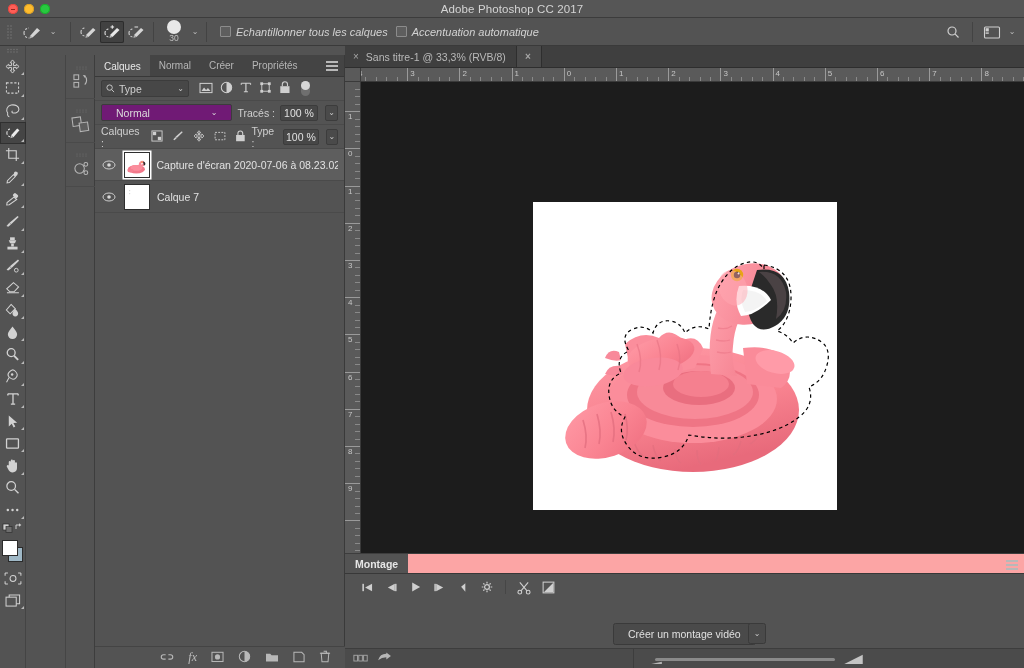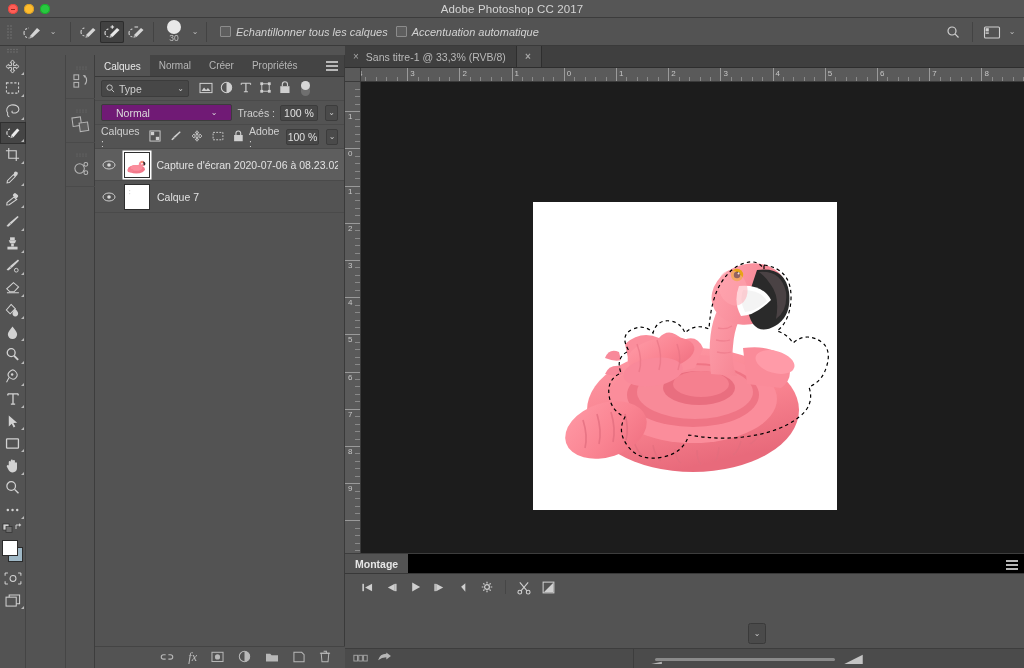--- a/index.html
+++ b/index.html
@@ -163,21 +163,21 @@
 
   .statusbar{ position:absolute; bottom:22px; left:0; width:679px; height:14px; background:#535353;
      display:flex; align-items:center; font-size:9.5px; color:#d6d6d6; border-top:1px solid #454545;}
   .zoomfield{ width:48px; padding-left:6px;}
   .docinfo{ margin-left:16px;}
   .statarrow{ margin-left:12px; font-size:9px; color:#bdbdbd;}
 
   
   .montage{ position:absolute; left:345px; bottom:0; width:679px; height:115px; background:#535353;
     border-top:1px solid #3d3d3d;}
-  .mtabs{ height:20px; background:#000000; display:flex; align-items:stretch; position:relative; border-bottom:1px solid #383838;}
+  .mtabs{ height:20px; background:#fca5a5; display:flex; align-items:stretch; position:relative; border-bottom:1px solid #383838;}
   .mtab{ padding:0 10px; display:flex; align-items:center; font-size:10.5px; color:#e6e6e6; background:#535353; font-weight:bold;}
   .mmenu{ position:absolute; right:6px; top:6px; width:12px;}
   .mmenu i{ display:block; height:1.5px; background:#b8b8b8; margin-bottom:2.5px;}
   .transport{ height:26px; display:flex; align-items:center; gap:0; padding-left:10px;}
   .tbtn{ width:24px; height:20px; display:flex; align-items:center; justify-content:center;}
   .tsep{ width:1px; height:14px; background:#464646; margin:0 6px;}
   .montage-body{ position:relative; height:69px;}
   .mk-btn{ position:absolute; left:268px; top:23px; background:#4a4a4a; border:1px solid #3a3a3a;
     border-radius:2.5px; color:#e0e0e0; font-size:10.5px; padding:4px 14px;}
   .mk-caret{ position:absolute; left:403px; top:23px; width:18px; height:21px; background:#4a4a4a;
@@ -666,21 +666,21 @@
               <path d="M1.2 2.6 L11.8 10.6" stroke="#cfcfcf" stroke-width="0"></path>
             </svg>
         </span>
         <span>
           <svg width="11" height="12" viewBox="0 0 12 13">
               <rect x="1.2" y="5.4" width="9.4" height="6.8" fill="#cfcfcf"></rect>
               <path d="M3.2 5.4 V3.6 a2.6 2.6 0 0 1 5.2 0 V5.4" stroke="#cfcfcf" stroke-width="1.2" fill="none"></path>
             </svg>
         </span>
       </span>
-      <span style="margin-left:auto">Adobe :</span>
+      <span style="margin-left:auto">Type :</span>
       <span class="num-field">100 %</span>
       <span class="mini-caret">⌄</span>
     </div>
 
     <div class="layer-list">
       <div class="layer selected">
         <span class="eye">
           <svg width="14" height="10" viewBox="0 0 15 11">
               <ellipse cx="7.5" cy="5.5" rx="6.6" ry="4.4" stroke="#d8d8d8" stroke-width="1" fill="none"></ellipse>
               <circle cx="7.5" cy="5.5" r="2" fill="#d8d8d8"></circle>
@@ -1086,20 +1086,21 @@
       </span>
       <span class="tbtn">
         <svg width="13" height="13" viewBox="0 0 14 14">
             <rect x="1.2" y="1.2" width="11.6" height="11.6" stroke="#cfcfcf" stroke-width="1.1" fill="none"></rect>
             <path d="M12.2 2 V12.2 H2 Z" fill="#cfcfcf"></path>
           </svg>
       </span>
     </div>
 
     <div class="montage-body">
+      <div class="mk-btn">Créer un montage vidéo</div>
       <div class="mk-caret">⌄</div>
     </div>
 
     <div class="mfooter">
       <span class="mf-left">
         <span>
           <svg width="16" height="9" viewBox="0 0 17 10">
               <g stroke="#a8a8a8" stroke-width="1" fill="none">
                 <rect x=".6" y="1.4" width="4" height="6.4"></rect>
                 <rect x="6" y="1.4" width="4" height="6.4"></rect>

